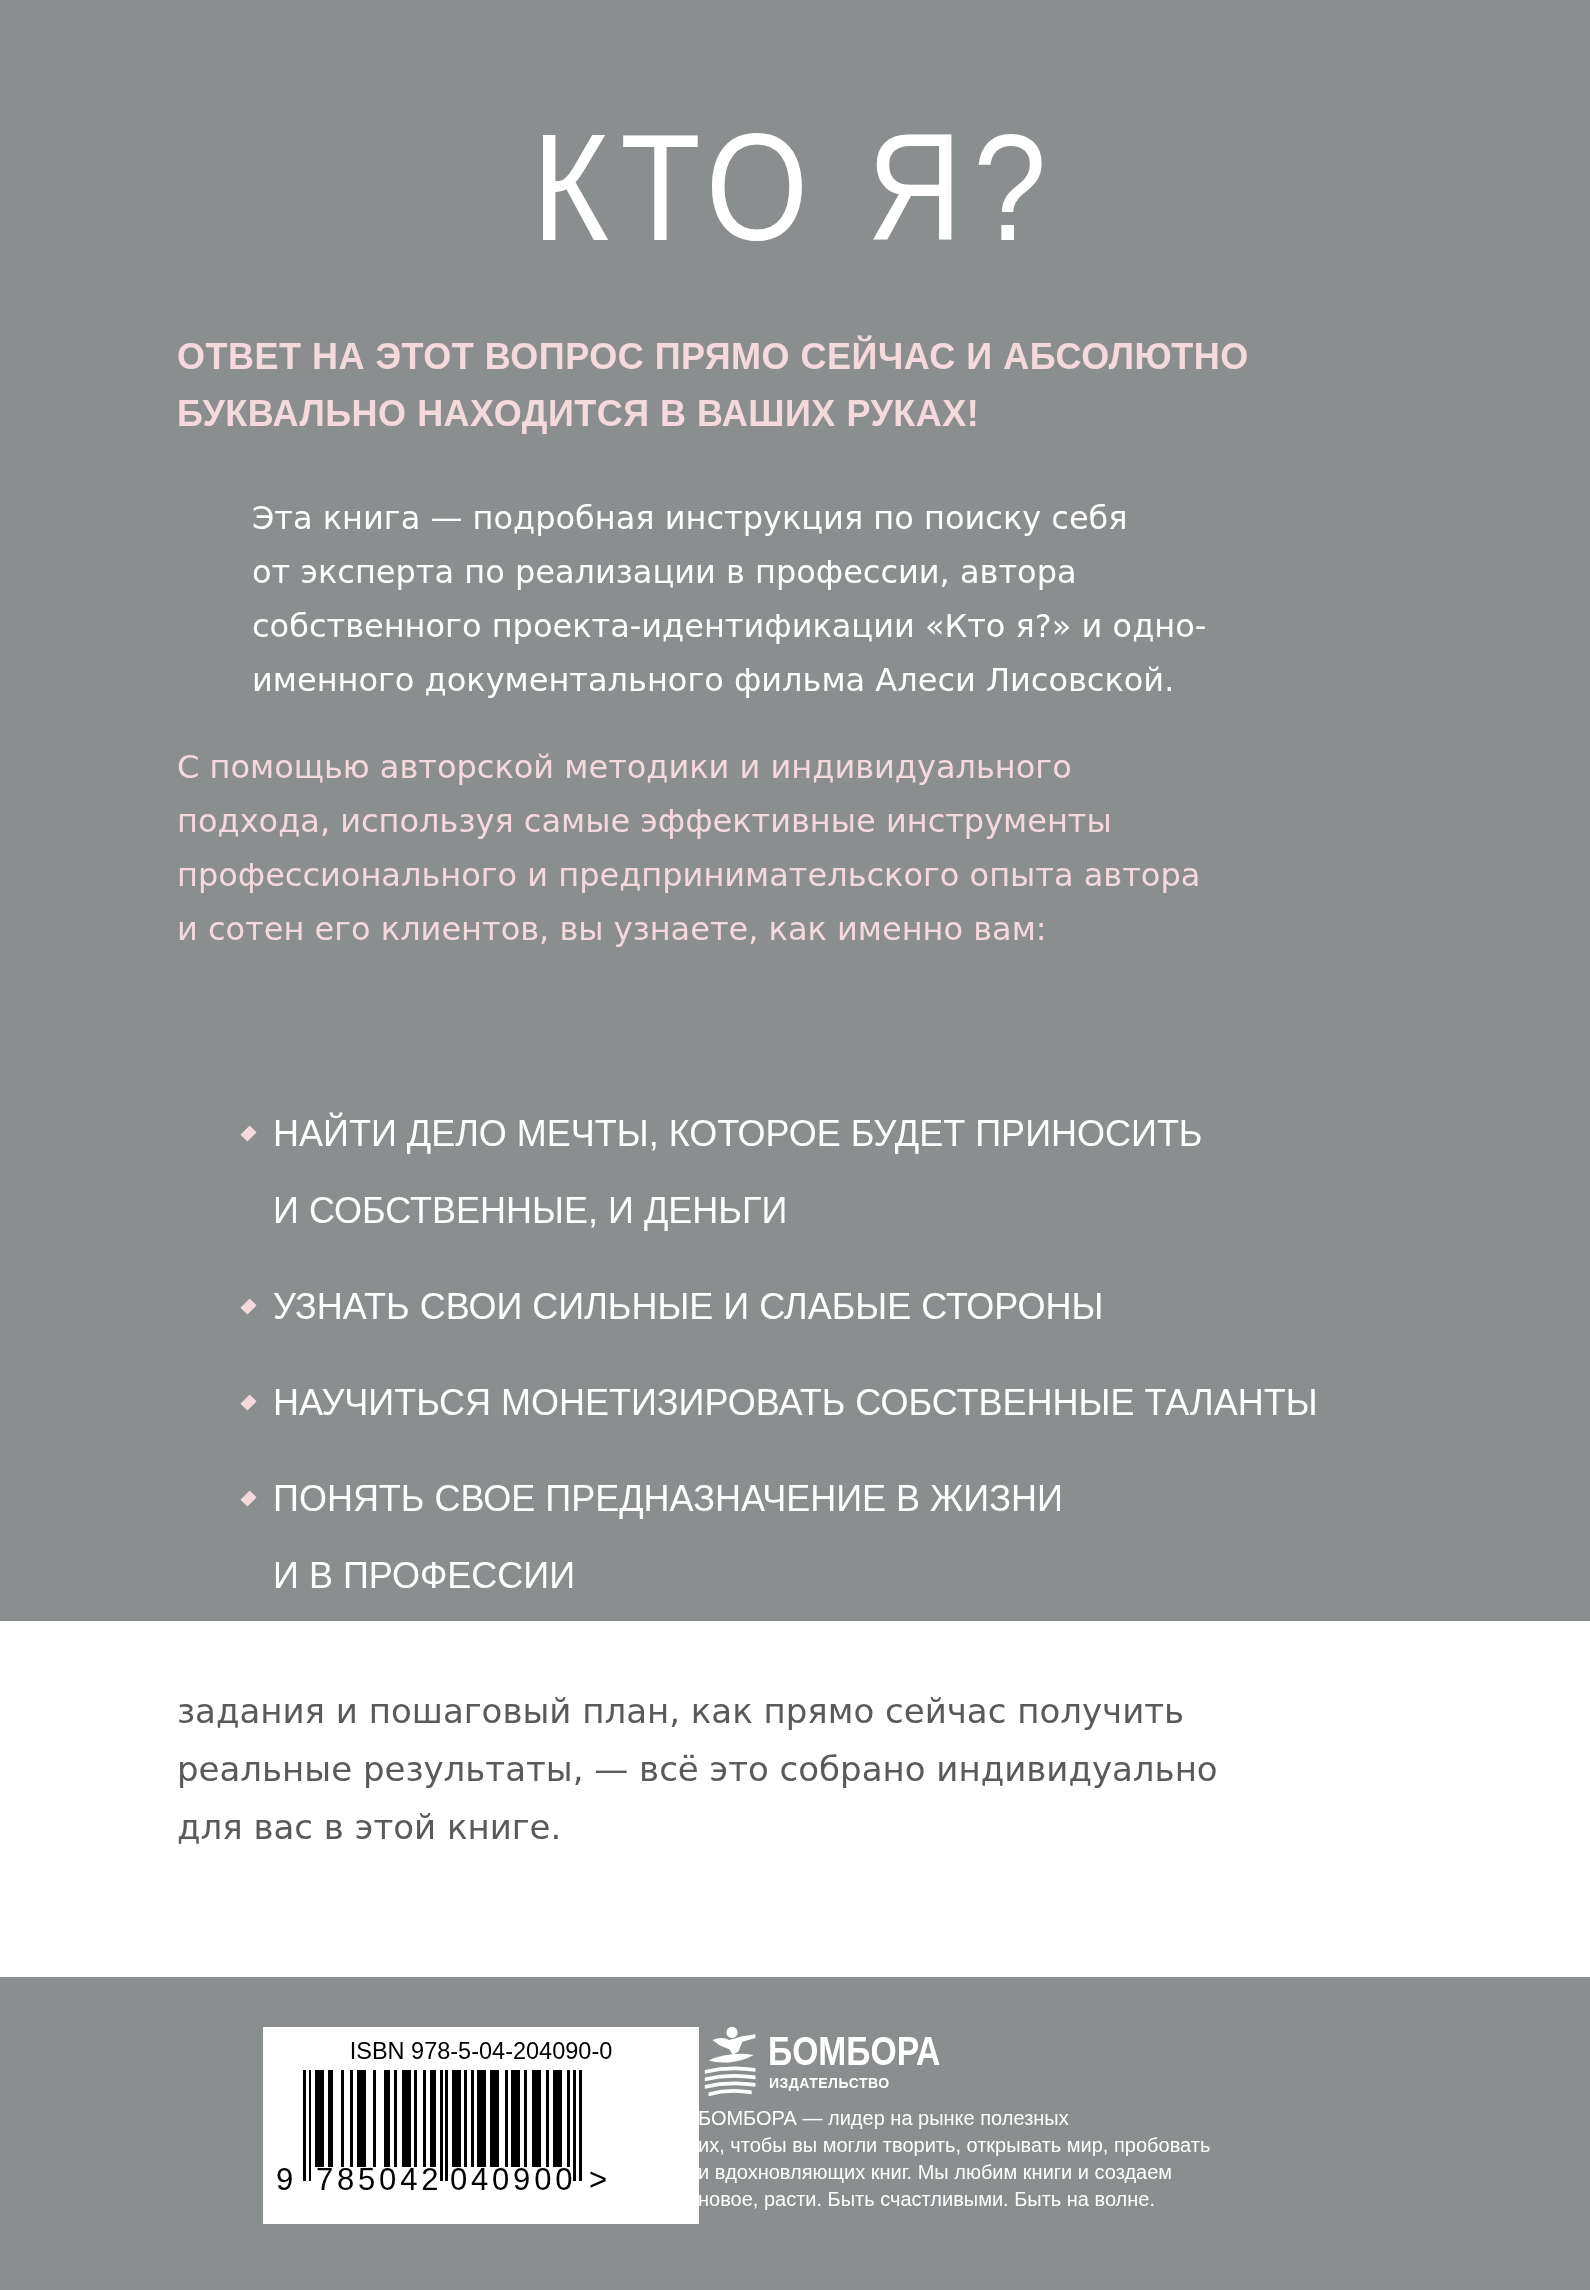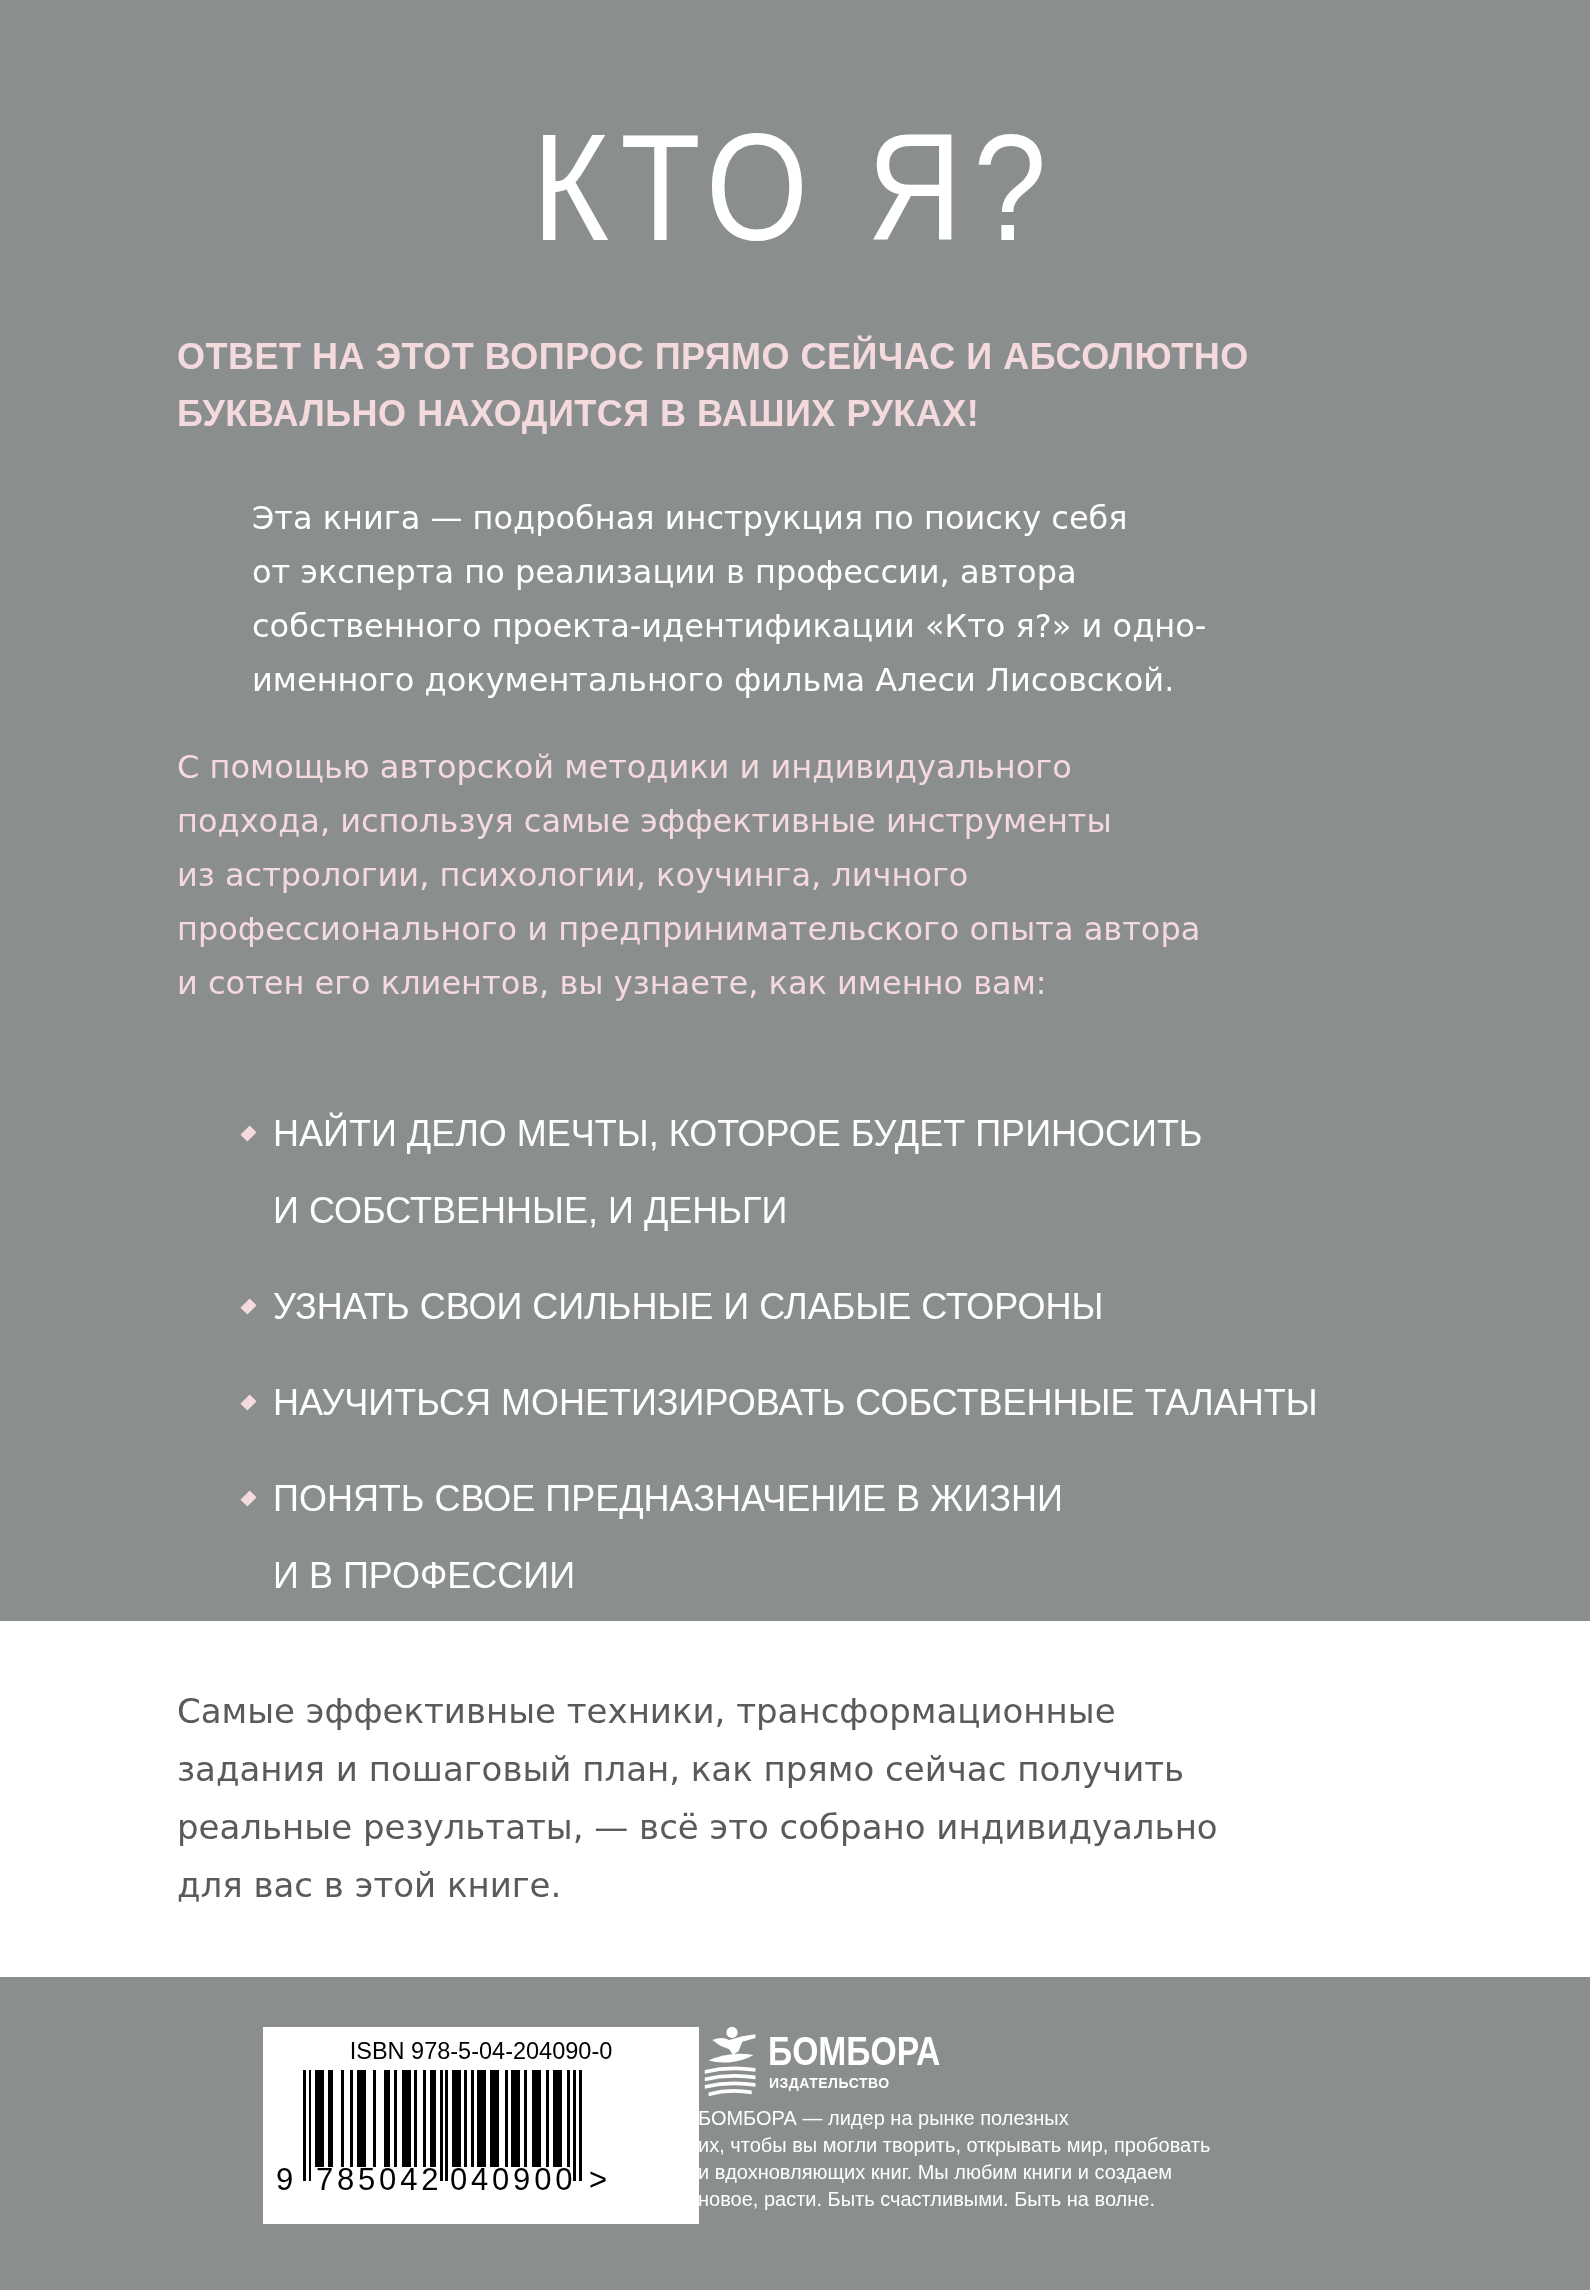--- a/index.html
+++ b/index.html
@@ -96,21 +96,20 @@
 <div class="abs intro">
   <div>Эта книга — подробная инструкция по поиску себя</div>
   <div>от эксперта по реализации в профессии, автора</div>
   <div>собственного проекта-идентификации «Кто я?» и одно-</div>
   <div>именного документального фильма Алеси Лисовской.</div>
 </div>
 
 <div class="abs method">
   <div>С помощью авторской методики и индивидуального</div>
   <div>подхода, используя самые эффективные инструменты</div>
-  <div>из астрологии, психологии, коучинга, личного</div>
   <div>профессионального и предпринимательского опыта автора</div>
   <div>и сотен его клиентов, вы узнаете, как именно вам:</div>
 </div>
 
 <div class="abs bullets">
   <div class="bullet">
     <span class="diamond"></span>
     <span class="line">НАЙТИ ДЕЛО МЕЧТЫ, КОТОРОЕ БУДЕТ ПРИНОСИТЬ</span>
     <span class="line">И СОБСТВЕННЫЕ, И ДЕНЬГИ</span>
   </div>
@@ -124,21 +123,20 @@
   </div>
   <div class="bullet">
     <span class="diamond"></span>
     <span class="line">ПОНЯТЬ СВОЕ ПРЕДНАЗНАЧЕНИЕ В ЖИЗНИ</span>
     <span class="line">И В ПРОФЕССИИ</span>
   </div>
 </div>
 
 <div class="abs white"></div>
 <div class="abs promo">
-  <div>Самые эффективные техники, трансформационные</div>
   <div>задания и пошаговый план, как прямо сейчас получить</div>
   <div>реальные  результаты, — всё это собрано индивидуально</div>
   <div>для вас в этой книге.</div>
 </div>
 
 <div class="abs bottom"></div>
 
 <div class="abs barcode-box">
   <div class="isbn">ISBN 978-5-04-204090-0</div>
   <div class="bars">

